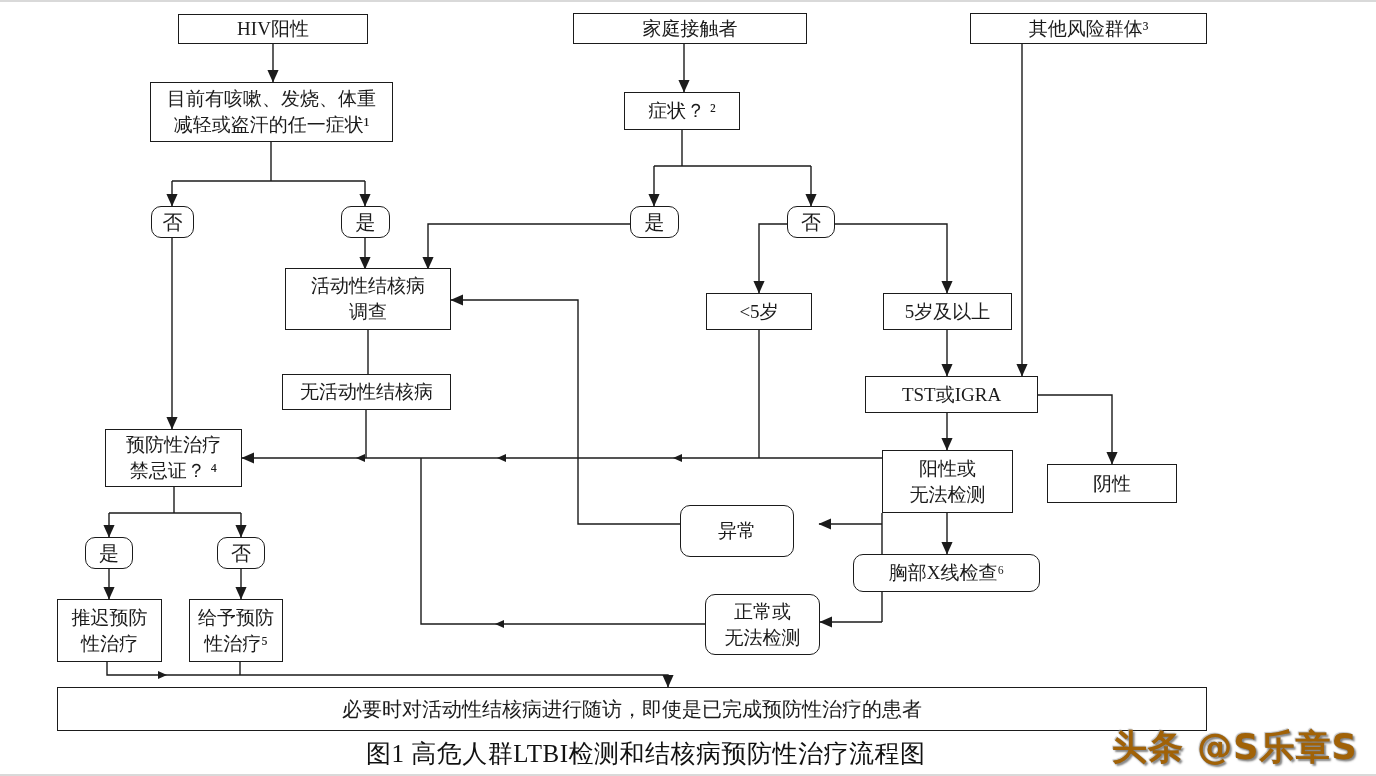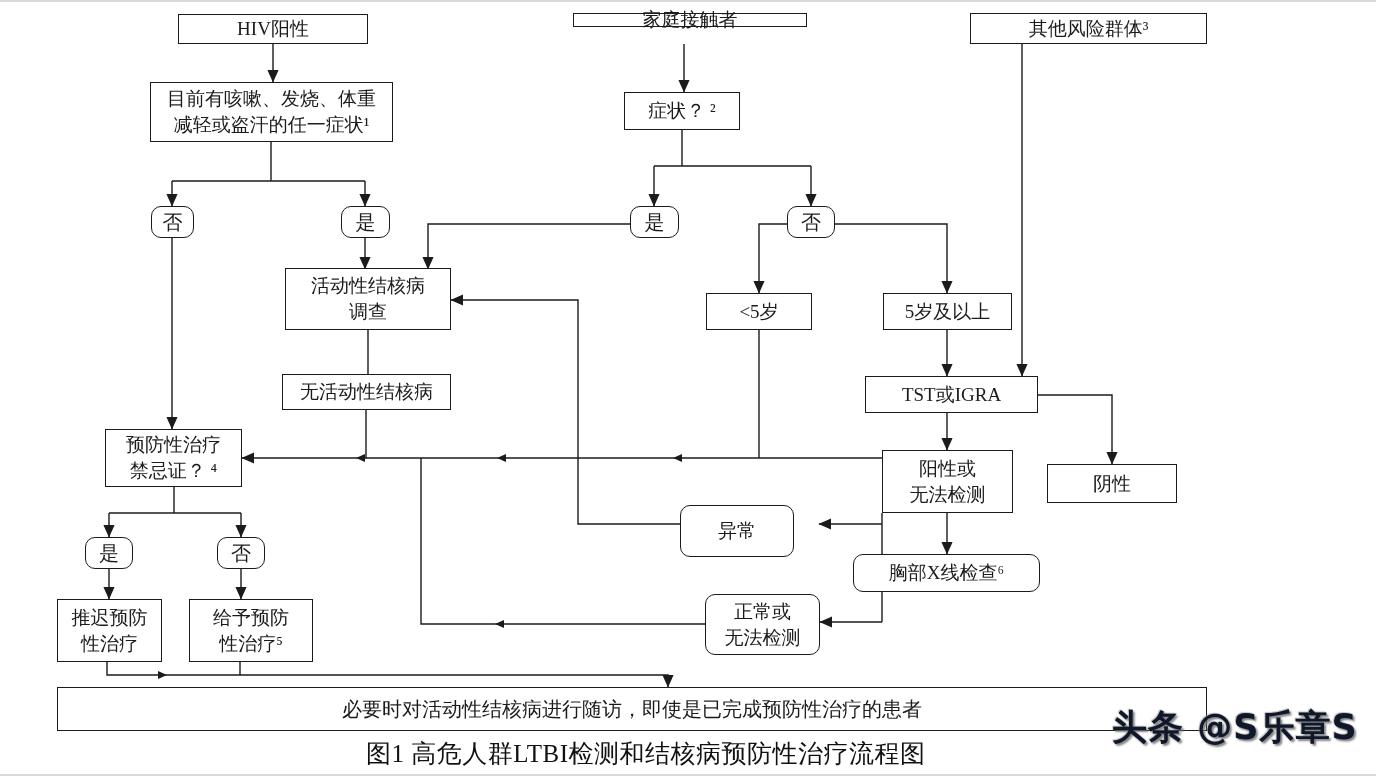--- a/index.html
+++ b/index.html
@@ -16,23 +16,23 @@
     font-size:19px;line-height:26px;white-space:pre-line;
   }
   .round{border-radius:10px;}
   .small{font-size:20px;}
   .edge{position:absolute;left:0;width:1376px;height:2px;background:#d9d9d9;z-index:0;}
   #caption{
     position:absolute;left:366px;top:737px;z-index:3;
     font-size:25px;color:#111;letter-spacing:0.5px;
   }
   #watermark{
-    position:absolute;left:1112px;top:704px;z-index:4;
+    position:absolute;left:1112px;top:724px;z-index:4;
     font-family:"DejaVu Sans","Liberation Sans",sans-serif;
-    font-size:35px;font-weight:bold;letter-spacing:1px;color:#0f172a;
+    font-size:35px;font-weight:bold;letter-spacing:1px;color:#a16207;
     text-shadow:2px 2px 2px rgba(110,110,110,.85),-1px -1px 1px rgba(160,160,160,.6),0 0 1px rgba(90,90,90,.7);
   }
 </style>
 </head>
 <body>
 
 <div id="stage">
 
   <div class="edge" style="top:0;"></div>
   <div class="edge" style="top:774px;"></div>
@@ -94,21 +94,21 @@
       <polygon points="497,458 506,454 506,462"></polygon>
       <polygon points="673,458 682,454 682,462"></polygon>
       <polygon points="495,624 504,620 504,628"></polygon>
       <polygon points="167,675 158,671 158,679"></polygon>
     </g>
   </svg>
 
   <div class="node" style="left:178px;top:14px;width:190px;height:30px">HIV阳性</div>
   <div class="node" style="left:150px;top:82px;width:243px;height:60px">目前有咳嗽、发烧、体重
 减轻或盗汗的任一症状¹</div>
-  <div class="node" style="left:573px;top:13px;width:234px;height:14px">家庭接触者</div>
+  <div class="node" style="left:573px;top:13px;width:234px;height:31px">家庭接触者</div>
   <div class="node" style="left:624px;top:92px;width:116px;height:38px">症状？ ²</div>
   <div class="node" style="left:970px;top:13px;width:237px;height:31px">其他风险群体³</div>
 
   <div class="node round small" style="left:151px;top:206px;width:43px;height:32px">否</div>
   <div class="node round small" style="left:341px;top:206px;width:49px;height:32px">是</div>
   <div class="node round small" style="left:630px;top:206px;width:49px;height:32px">是</div>
   <div class="node round small" style="left:787px;top:206px;width:48px;height:32px">否</div>
 
   <div class="node" style="left:285px;top:268px;width:166px;height:62px">活动性结核病
 调查</div>
@@ -126,20 +126,20 @@
 
   <div class="node round" style="left:680px;top:505px;width:114px;height:52px">异常</div>
   <div class="node round" style="left:853px;top:554px;width:187px;height:38px">胸部X线检查⁶</div>
   <div class="node round" style="left:705px;top:594px;width:115px;height:61px">正常或
 无法检测</div>
 
   <div class="node round small" style="left:85px;top:537px;width:48px;height:32px">是</div>
   <div class="node round small" style="left:217px;top:537px;width:48px;height:32px">否</div>
   <div class="node" style="left:57px;top:599px;width:105px;height:63px">推迟预防
 性治疗</div>
-  <div class="node" style="left:189px;top:599px;width:124px;height:63px">给予预防
+  <div class="node" style="left:189px;top:599px;width:94px;height:63px">给予预防
 性治疗⁵</div>
 
   <div class="node" style="left:57px;top:687px;width:1150px;height:44px;font-size:20px">必要时对活动性结核病进行随访，即使是已完成预防性治疗的患者</div>
 
   <div id="caption">图1  高危人群LTBI检测和结核病预防性治疗流程图</div>
   <div id="watermark">头条 @S乐章S</div>
 </div>
 
 </body></html>

